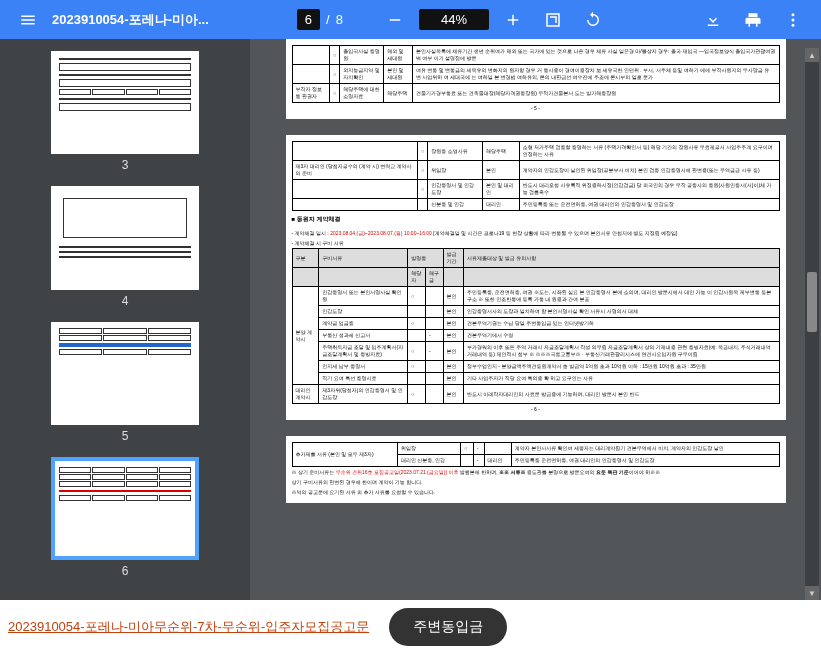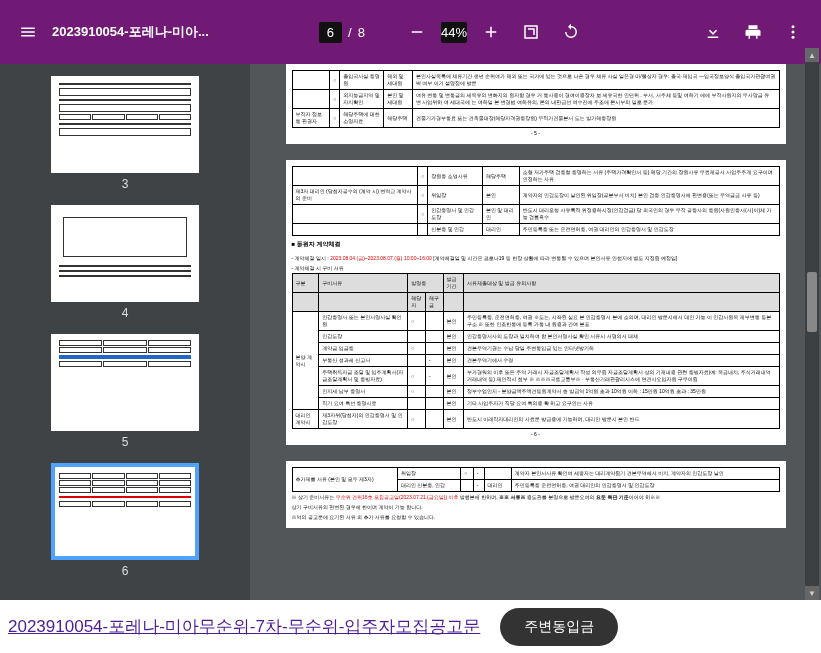--- a/index.html
+++ b/index.html
@@ -1,45 +1,45 @@
 <!DOCTYPE html>
 <html><head>
 <meta charset="utf-8">
 <style>
 *{box-sizing:border-box;margin:0;padding:0;font-family:Arial,sans-serif}
 body{background:#fff;width:821px;height:653px;overflow:hidden}
 .viewer{width:821px;height:600px;background:#525659;position:relative;display:flex;flex-direction:column}
-.toolbar{height:64px;background:#701a75;display:flex;align-items:center;padding:0 12px;color:#fff;font-size:13px;gap:8px}
+.toolbar{height:39px;background:#3b82f6;display:flex;align-items:center;padding:0 12px;color:#fff;font-size:13px;gap:8px}
 .toolbar .title{flex:0 0 auto;font-weight:bold;max-width:180px;white-space:nowrap;overflow:hidden;text-overflow:ellipsis}
 .toolbar .sep{flex:1}
 .tb-btn{width:32px;height:32px;display:flex;align-items:center;justify-content:center;border-radius:50%;cursor:pointer}
 .page-ind{display:flex;align-items:center;gap:6px}
 .page-cur{background:#111;padding:3px 8px;border-radius:2px}
-.zoom-box{background:#111;padding:3px 0;border-radius:2px}
+.zoom-box{background:#111;padding:3px 22px;border-radius:2px}
 .content{flex:1;display:flex;overflow:hidden}
 .thumbs{width:250px;background:#404346;overflow-y:auto;display:flex;flex-direction:column;align-items:center;padding:12px 0;gap:4px}
 .thumb{width:148px;height:110px;background:#fff;border:4px solid transparent}
 .thumb.sel{border-color:#4fa3ff}
 .thumb-inner{width:100%;height:100%;background:#fff;position:relative;overflow:hidden}
 .tnum{color:#ddd;font-size:12px;margin-bottom:10px}
 .pageview{flex:1;background:#525659;overflow-y:auto;padding:0 12px;position:relative}
 .page{background:#fff;margin:0 auto 16px;width:500px;padding:6px;font-size:5px;color:#000}
 .page table{width:100%;border-collapse:collapse}
 .page td,.page th{border:1px solid #000;padding:2px 3px;font-size:5px;line-height:1.4}
 .page .hdr-row td{background:#ddd}
 .page .sect{font-size:6px;font-weight:bold;padding:4px 0}
 .page .note{font-size:5px;padding:2px 0}
 .page .note .red{color:#d00}
 .pnum{text-align:center;font-size:5px;padding:2px}
 .scrollbar{position:absolute;right:2px;top:48px;bottom:0;width:14px;background:#3d4043}
 .sb-btn{width:14px;height:14px;background:#666;display:flex;align-items:center;justify-content:center;font-size:8px;color:#ccc}
 .sb-track{position:absolute;top:14px;bottom:14px;left:0;right:0}
 .sb-thumb{position:absolute;left:2px;right:2px;top:40%;height:60px;background:#888;border-radius:2px}
 .bottom{height:53px;background:#fff;display:flex;align-items:center;padding:0 8px;gap:20px}
-.bottom a{color:#4c1d95;font-size:17px;text-decoration:underline}
+.bottom a{color:#c2410c;font-size:13px;text-decoration:underline}
 .dlbtn{background:#333;color:#fff;border:none;padding:10px 24px;border-radius:20px;font-size:14px;cursor:pointer}
 .th-line{height:2px;background:#333;margin:3px 4px}
 .th-box{border:1px solid #333;margin:2px 4px;height:8px}
 .th-grid{display:grid;grid-template-columns:repeat(4,1fr);gap:1px;margin:2px 4px}
 .th-cell{height:6px;border:1px solid #333}
 .th-hl{background:#2266cc;height:4px;margin:2px 4px}
 svg{width:18px;height:18px;fill:#fff}
 </style>
 </head>
 <body>

